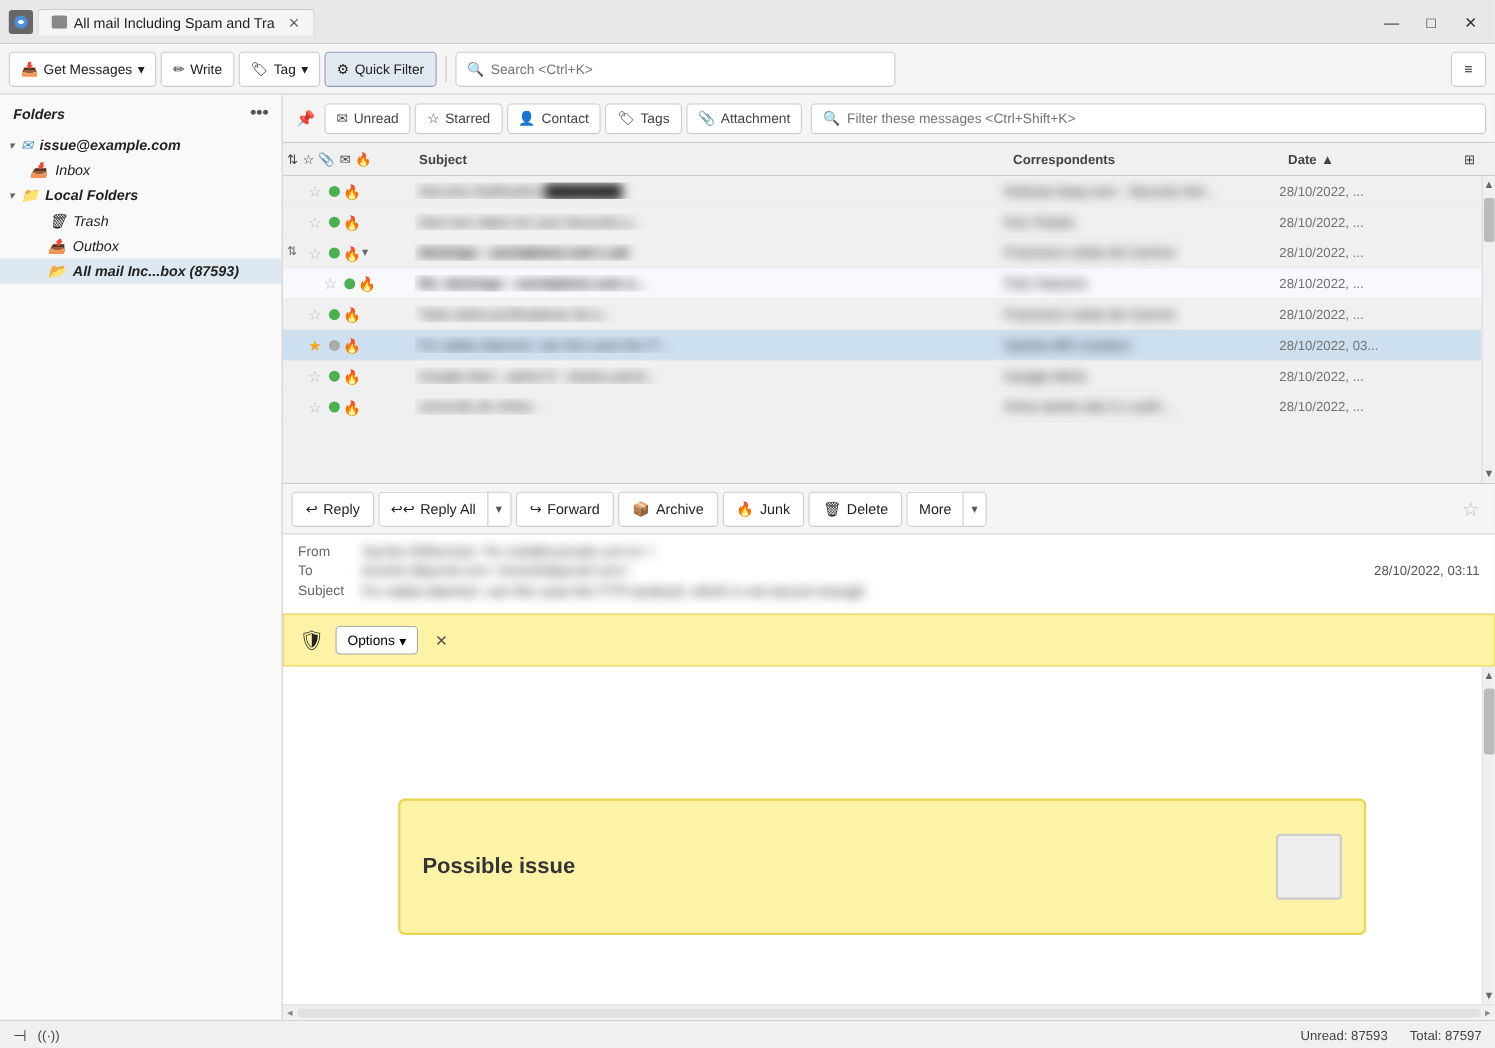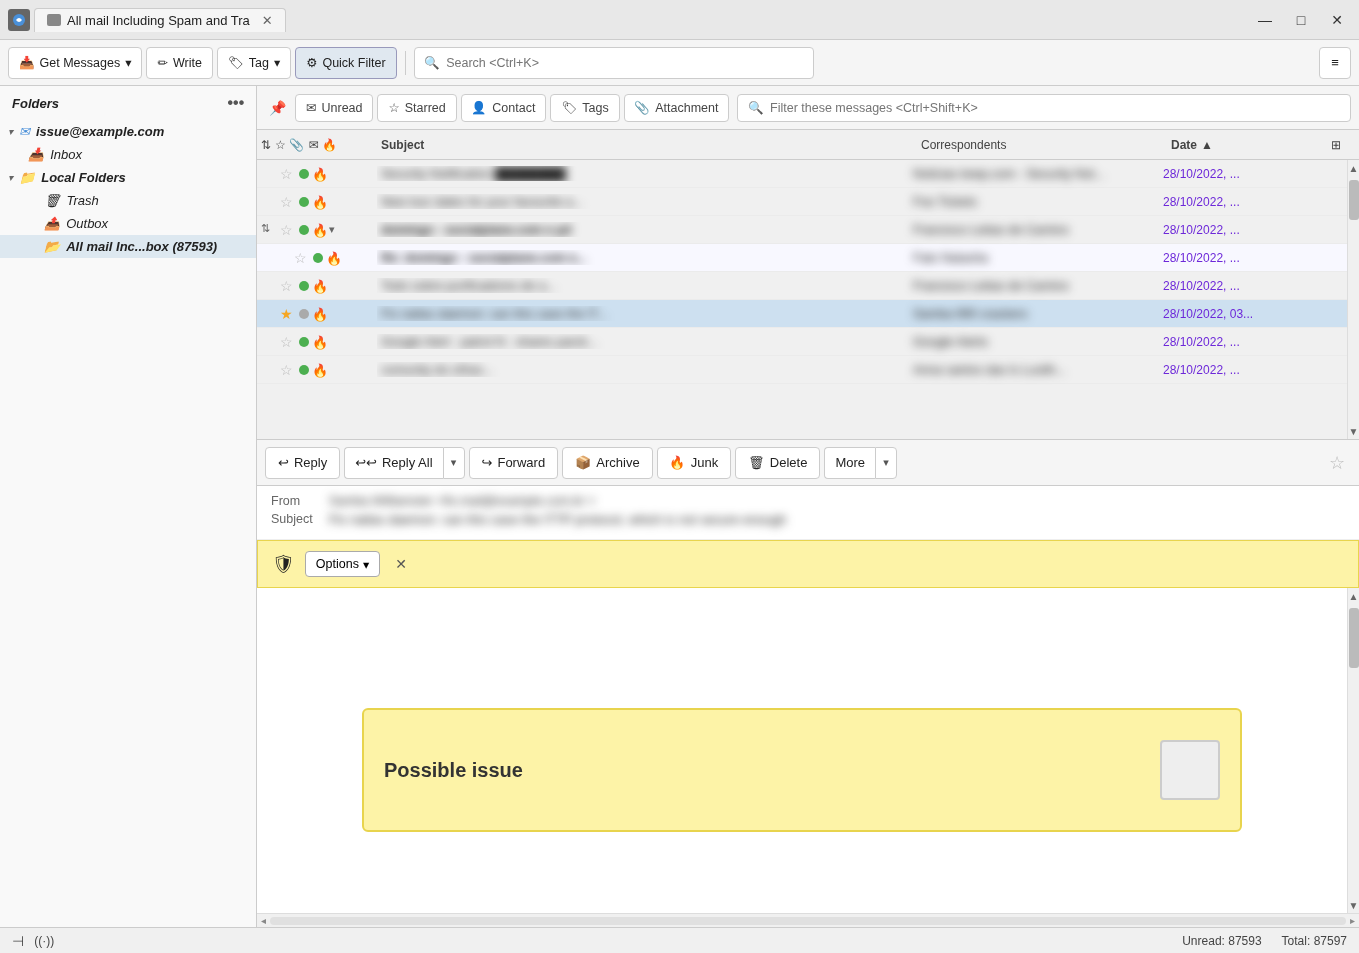--- a/index.html
+++ b/index.html
@@ -44,40 +44,40 @@
     .filter-pin { width: 26px; height: 26px; cursor: pointer; display: flex; align-items: center; justify-content: center; color: #555; font-size: 14px; }
     .filter-btn { height: 28px; padding: 0 10px; border: 1px solid #ccc; border-radius: 4px; background: #fff; cursor: pointer; display: flex; align-items: center; gap: 5px; font-size: 12.5px; color: #444; }
     .filter-search { flex: 1; height: 28px; border: 1px solid #ccc; border-radius: 4px; padding: 0 10px; font-size: 12.5px; background: #fff; color: #888; display: flex; align-items: center; gap: 6px; margin-left: 4px; }
     .filter-search input { border: none; outline: none; background: transparent; font-size: 12.5px; width: 100%; color: #888; }
 
     
     .email-list { height: 280px; overflow-y: auto; border-bottom: 1px solid #ccc; }
     .email-list-header { display: flex; align-items: center; background: #f0f0f0; border-bottom: 1px solid #ccc; padding: 4px 0; font-size: 12px; color: #444; height: 30px; }
     .col-controls { width: 120px; display: flex; align-items: center; padding: 0 4px; gap: 4px; flex-shrink: 0; }
     .col-subject { flex: 1; padding: 0 4px; font-weight: 600; }
-    .col-correspondents { width: 250px; flex-shrink: 0; font-weight: 400; }
+    .col-correspondents { width: 250px; flex-shrink: 0; font-weight: 700; }
     .col-date { width: 160px; flex-shrink: 0; font-weight: 600; display: flex; gap: 4px; }
     .col-extra { width: 28px; flex-shrink: 0; }
 
     .email-row { display: flex; align-items: center; padding: 3px 0; border-bottom: 1px solid #ebebeb; cursor: pointer; min-height: 28px; }
     .email-row.selected { background: #cde0f0; }
     .email-row.unread .subject-text { font-weight: 700; color: #111; }
     .email-row .row-controls { width: 120px; display: flex; align-items: center; padding: 0 4px; gap: 3px; flex-shrink: 0; }
     .star-icon { width: 16px; height: 16px; cursor: pointer; color: #bbb; font-size: 14px; }
     .star-icon.starred { color: #f5a623; }
     .green-dot { width: 10px; height: 10px; border-radius: 50%; background: #4caf50; flex-shrink: 0; }
     .gray-dot { width: 10px; height: 10px; border-radius: 50%; background: #aaa; flex-shrink: 0; }
     .fire-icon { width: 14px; height: 14px; color: #aaa; font-size: 13px; }
     .expand-icon { width: 14px; height: 14px; color: #666; font-size: 11px; }
     .thread-icon { width: 16px; height: 16px; color: #666; font-size: 11px; }
     .email-row .subject-cell { flex: 1; padding: 0 4px; overflow: hidden; }
     .subject-text { font-size: 12.5px; white-space: nowrap; overflow: hidden; text-overflow: ellipsis; }
     .blurred { filter: blur(5px); user-select: none; }
     .email-row .corr-cell { width: 250px; flex-shrink: 0; font-size: 12.5px; white-space: nowrap; overflow: hidden; text-overflow: ellipsis; padding: 0 4px; }
-    .email-row .date-cell { width: 160px; flex-shrink: 0; font-size: 12px; color: #6d28d9; padding: 0 4px; white-space: nowrap; }
+    .email-row .date-cell { width: 160px; flex-shrink: 0; font-size: 12px; color: #737373; padding: 0 4px; white-space: nowrap; }
     .email-row .extra-cell { width: 28px; flex-shrink: 0; }
 
     
     .action-bar { height: 46px; background: #f5f5f5; border-bottom: 1px solid #ccc; display: flex; align-items: center; padding: 0 8px; gap: 4px; }
     .action-btn { height: 32px; padding: 0 12px; border: 1px solid #ccc; border-radius: 4px; background: #fff; cursor: pointer; display: flex; align-items: center; gap: 5px; font-size: 13px; color: #222; }
     .action-btn-split { display: flex; align-items: center; }
     .action-btn-split .main-part { height: 32px; padding: 0 10px; border: 1px solid #ccc; border-right: none; border-radius: 4px 0 0 4px; background: #fff; cursor: pointer; display: flex; align-items: center; gap: 5px; font-size: 13px; color: #222; }
     .action-btn-split .arrow-part { height: 32px; width: 22px; border: 1px solid #ccc; border-radius: 0 4px 4px 0; background: #fff; cursor: pointer; display: flex; align-items: center; justify-content: center; font-size: 11px; color: #555; }
     .star-action { width: 28px; height: 28px; cursor: pointer; display: flex; align-items: center; justify-content: center; color: #bbb; font-size: 18px; margin-left: auto; }
 
@@ -441,20 +441,25 @@
     </div>
 
     <div class="message-preview">
 
       <div class="message-header">
         <div class="msg-field">
           <span class="msg-label">From</span>
           <span class="msg-value blurred">Samba Williamster &lt;fix.mail@example.com.br &gt;</span>
         </div>
         <div class="msg-field">
+          <span class="msg-label">To</span>
+          <span class="msg-value blurred">testsite.t@gmail.com &lt;testsite@gmail.com&gt;</span>
+          <span class="msg-date">28/10/2022, 03:11</span>
+        </div>
+        <div class="msg-field">
           <span class="msg-label">Subject</span>
           <span class="msg-subject blurred">Fix natlas daemon: can this case the ITTP protocol, which is not secure enough</span>
         </div>
       </div>
 
       <div class="privacy-banner">
         <span style="font-size:18px;">🛡</span>
         <button class="options-btn">
           <span>Options</span>
           <span>▾</span>

